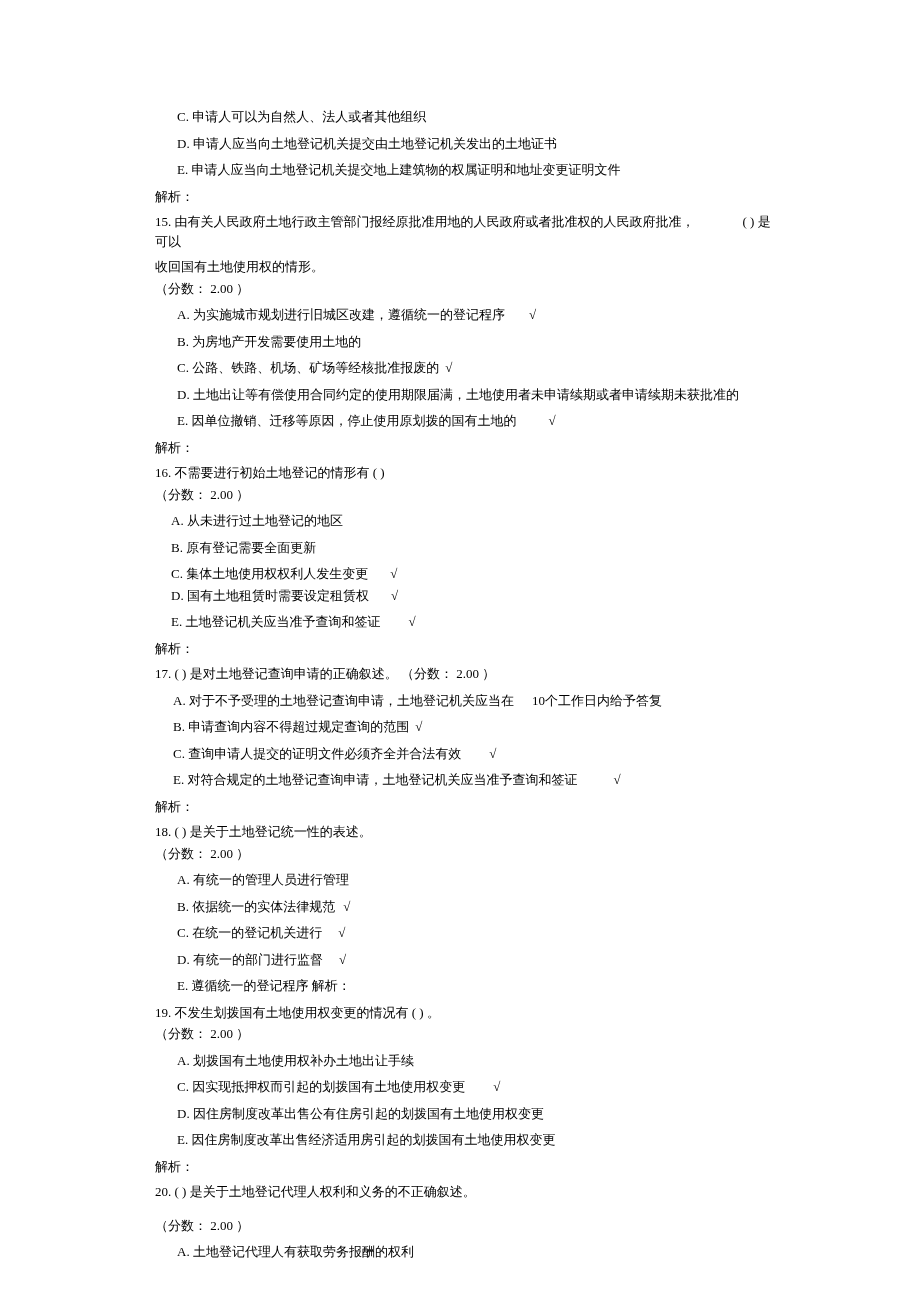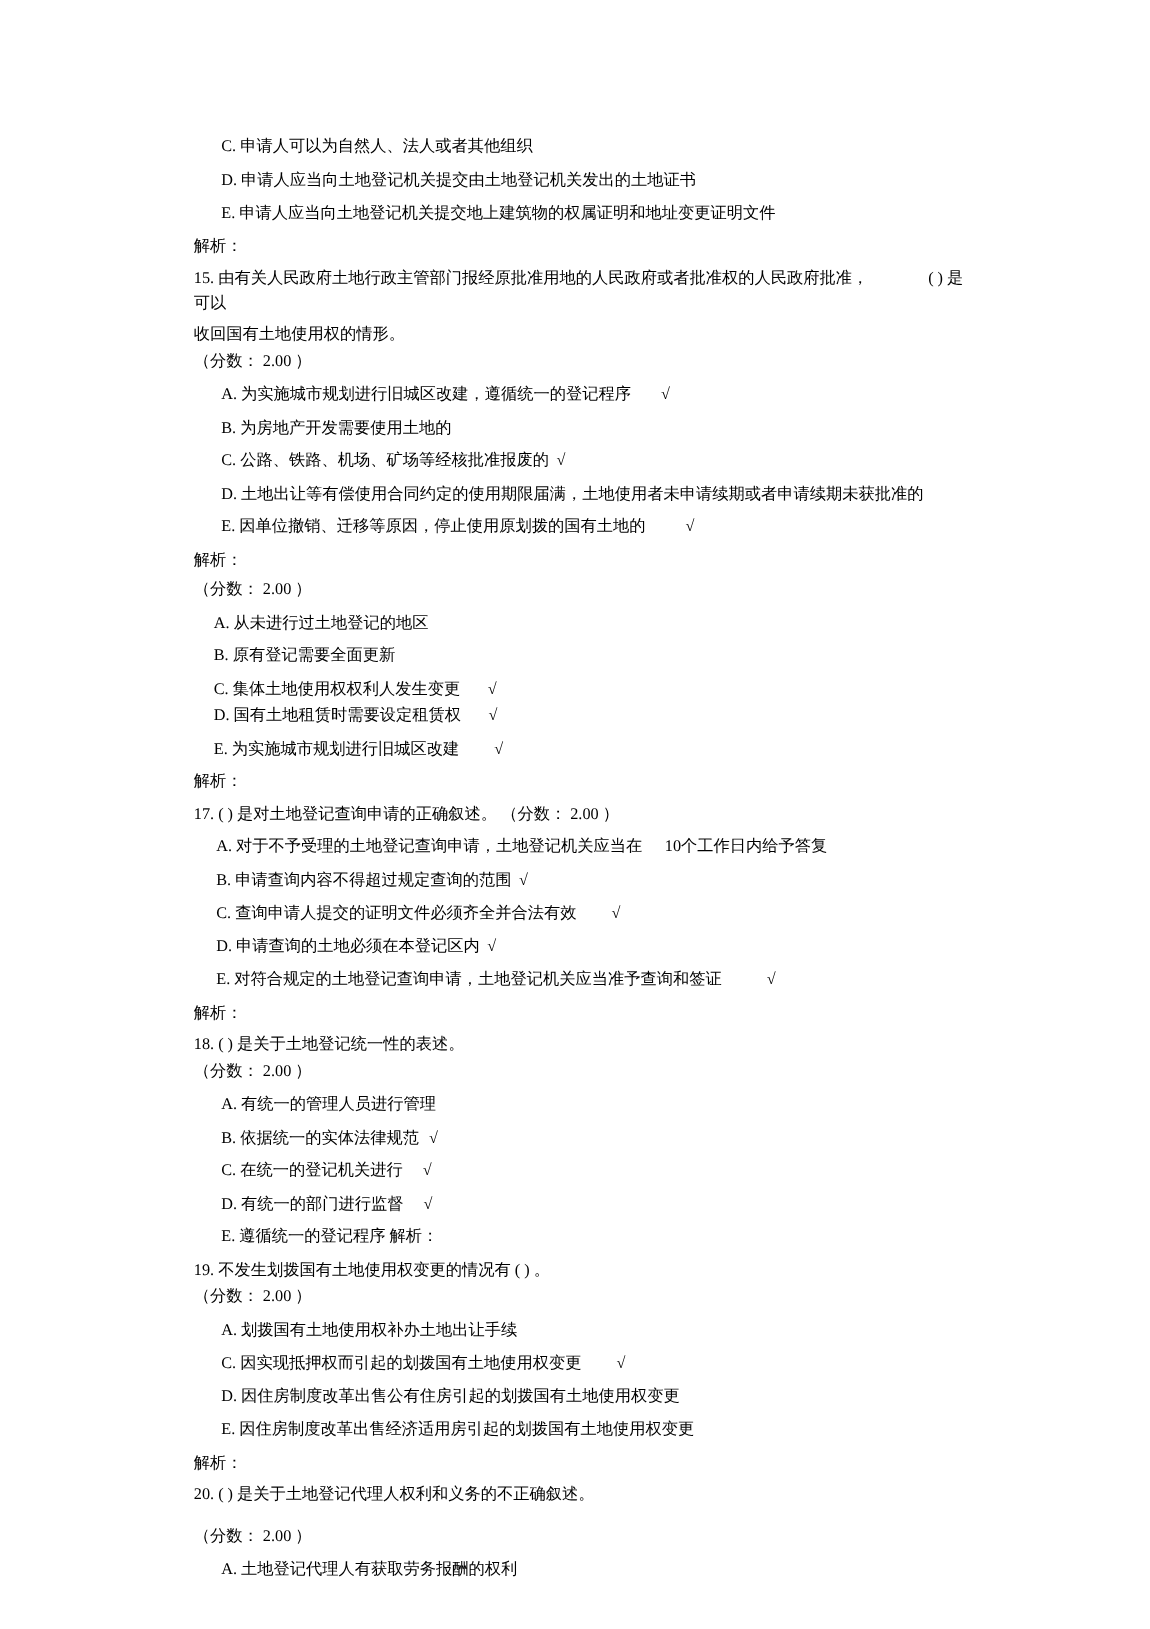--- a/index.html
+++ b/index.html
@@ -45,33 +45,33 @@
   </div>
   <div class="qtext">收回国有土地使用权的情形。</div>
   <div class="score">（分数：  2.00 ）</div>
   <div class="opt"><span>A.  为实施城市规划进行旧城区改建，遵循统一的登记程序</span><span class="check">√</span></div>
   <div class="opt"><span>B.  为房地产开发需要使用土地的</span></div>
   <div class="opt"><span>C.  公路、铁路、机场、矿场等经核批准报废的</span><span class="check" style="margin-left:6px">√</span></div>
   <div class="opt"><span>D.  土地出让等有偿使用合同约定的使用期限届满，土地使用者未申请续期或者申请续期未获批准的</span></div>
   <div class="opt"><span>E.  因单位撤销、迁移等原因，停止使用原划拨的国有土地的</span><span class="check" style="margin-left:32px">√</span></div>
   <div class="analysis">解析：</div>
 
+  <div class="qtext">16. 不需要进行初始土地登记的情形有 (  )</div>
   <div class="score">（分数：  2.00 ）</div>
   <div class="opt sub"><span>A. 从未进行过土地登记的地区</span></div>
   <div class="opt sub"><span>B. 原有登记需要全面更新</span></div>
   <div class="opt sub" style="margin-bottom:2px"><span>C. 集体土地使用权权利人发生变更</span><span class="check" style="margin-left:22px">√</span></div>
   <div class="opt sub" style="margin-top:0"><span>D. 国有土地租赁时需要设定租赁权</span><span class="check" style="margin-left:22px">√</span></div>
-  <div class="opt sub"><span>E. 为实施城市规划进行旧城区改建</span><span class="check" style="margin-left:28px">√</span></div>
+  <div class="opt sub"><span>E. 土地登记机关应当准予查询和签证</span><span class="check" style="margin-left:28px">√</span></div>
   <div class="analysis">解析：</div>
 
   <div class="qtext">17.  (  ) 是对土地登记查询申请的正确叙述。  （分数：  2.00 ）</div>
   <div class="opt sub2"><span>A.  对于不予受理的土地登记查询申请，土地登记机关应当在</span><span class="gap-mid"></span><span>10个工作日内给予答复</span></div>
   <div class="opt sub2"><span>B.  申请查询内容不得超过规定查询的范围</span><span class="check" style="margin-left:6px">√</span></div>
   <div class="opt sub2"><span>C.  查询申请人提交的证明文件必须齐全并合法有效</span><span class="check" style="margin-left:28px">√</span></div>
-  <div class="opt sub2"><span>D.  申请查询的土地必须在本登记区内</span><span class="check" style="margin-left:6px">√</span></div>
   <div class="opt sub2"><span>E.  对符合规定的土地登记查询申请，土地登记机关应当准予查询和签证</span><span class="check" style="margin-left:36px">√</span></div>
   <div class="analysis">解析：</div>
 
   <div class="qtext">18.  (  ) 是关于土地登记统一性的表述。</div>
   <div class="score">（分数：  2.00 ）</div>
   <div class="opt"><span>A.  有统一的管理人员进行管理</span></div>
   <div class="opt"><span>B.  依据统一的实体法律规范</span><span class="check" style="margin-left:8px">√</span></div>
   <div class="opt"><span>C.  在统一的登记机关进行</span><span class="check" style="margin-left:16px">√</span></div>
   <div class="opt"><span>D.  有统一的部门进行监督</span><span class="check" style="margin-left:16px">√</span></div>
   <div class="opt"><span>E.  遵循统一的登记程序  解析：</span></div>

